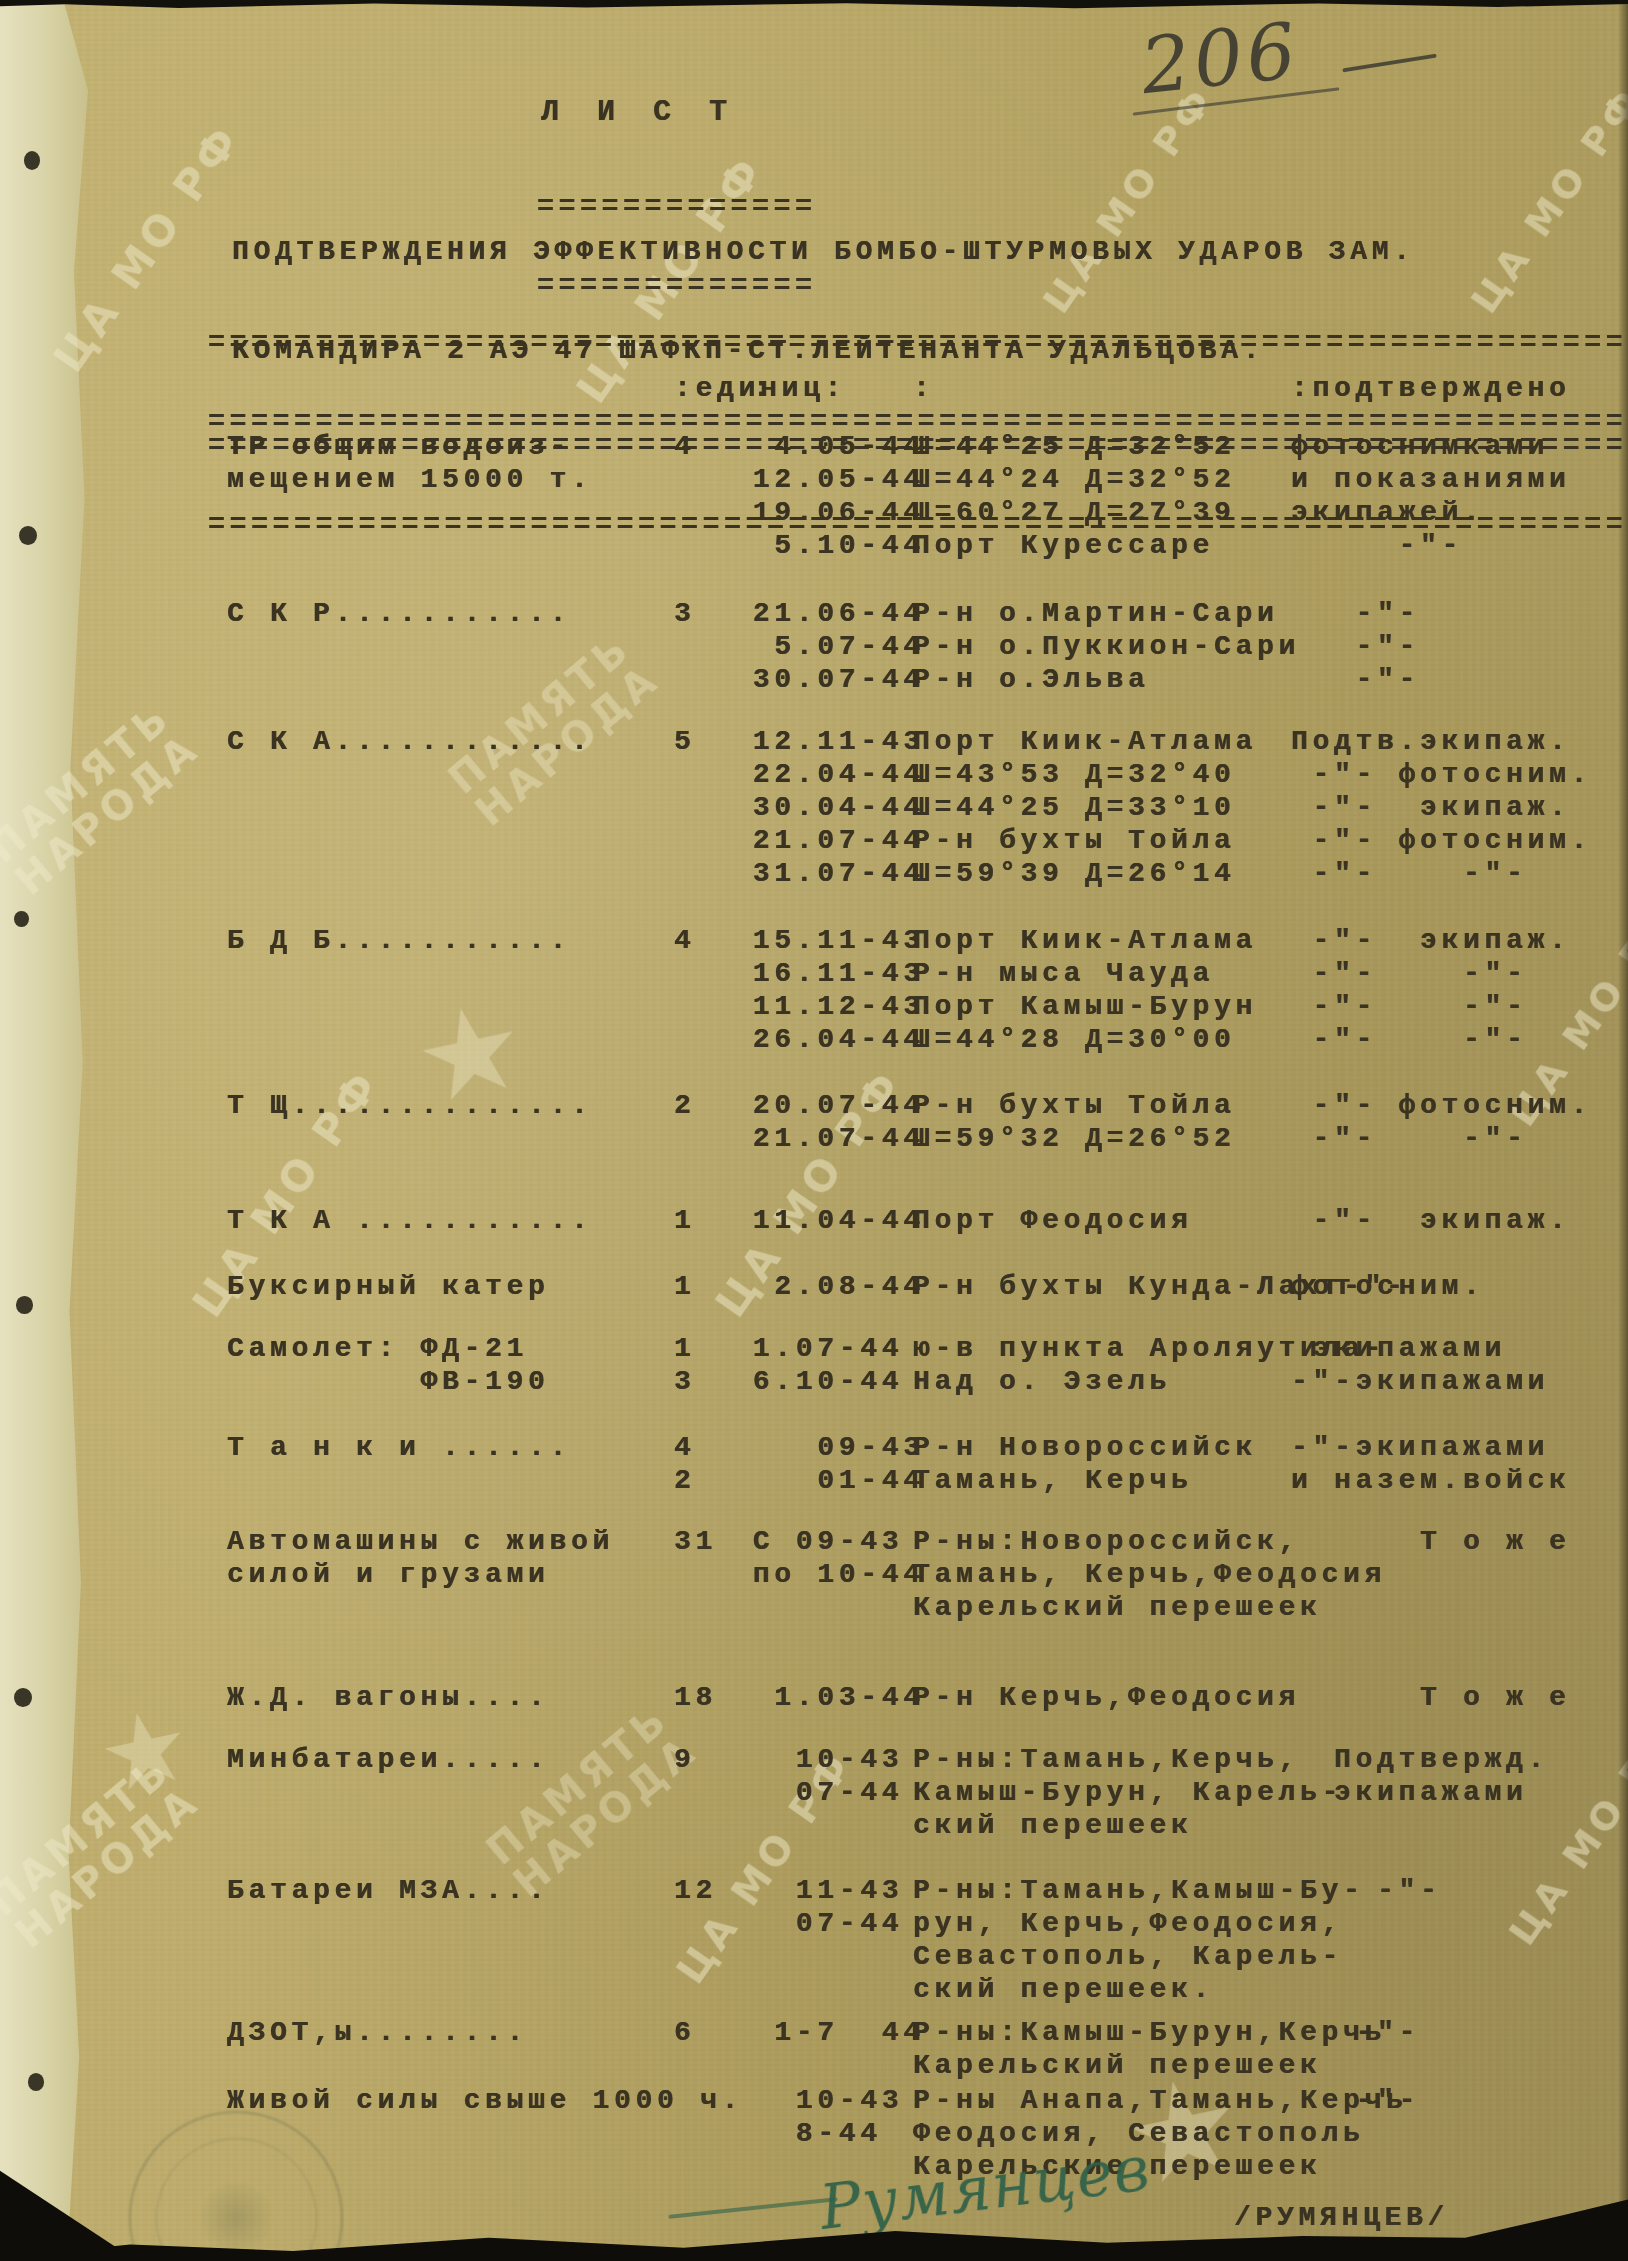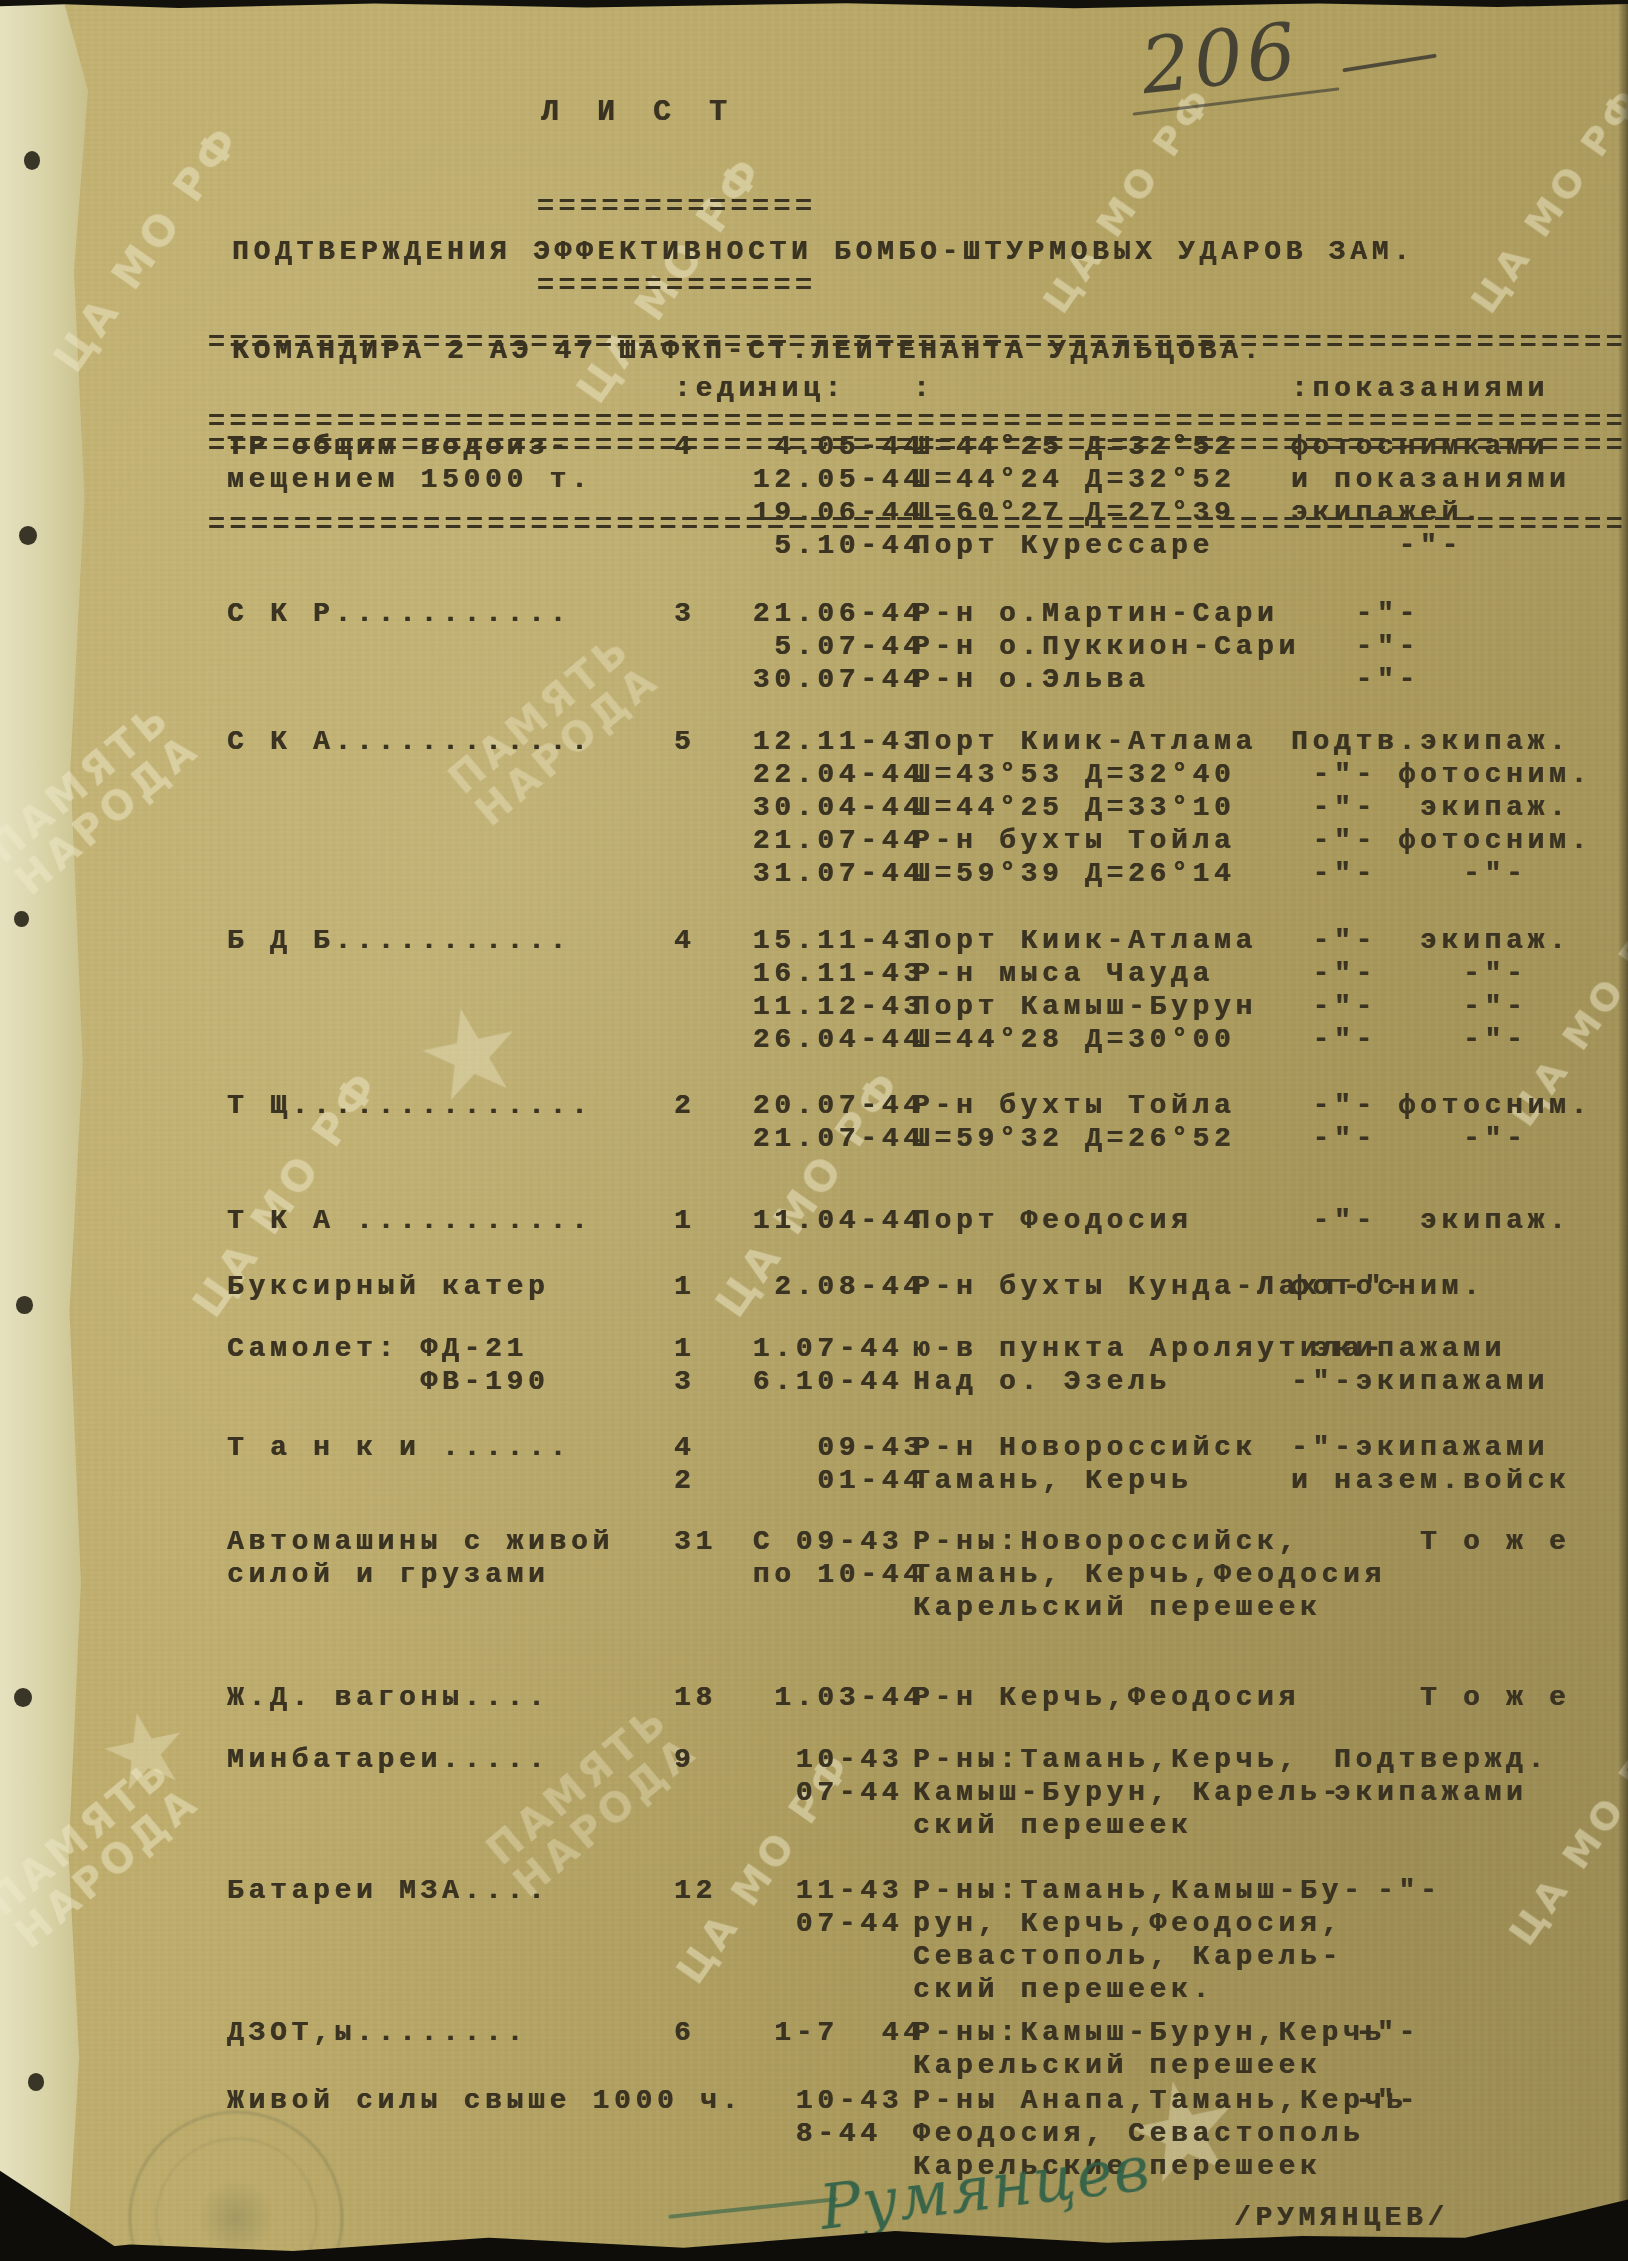--- a/index.html
+++ b/index.html
@@ -133,21 +133,21 @@
     <div>==================================================================</div>
     <div>==================================================================</div>
   </div>
 
   <div class="tw thead">
     <div class="tline">
       <div class="cell c-name"></div>
       <div class="cell c-qty">:единиц:</div>
       <div class="cell c-date">:</div>
       <div class="cell c-place">:</div>
-      <div class="cell c-conf">:показаниями</div>
+      <div class="cell c-conf">:подтверждено</div>
     </div>
   </div>
 
   <div class="tw dsep sep2">
     <div>==================================================================</div>
     <div>==================================================================</div>
   </div>
 
   <div class="tw tbody"><div class="trow"><div class="tline"><div class="cell c-name">ТР общим водоиз-</div><div class="cell c-qty">4</div><div class="cell c-date"> 4.05-44</div><div class="cell c-place">Ш=44°25 Д=32°52</div><div class="cell c-conf">фотоснимками</div></div><div class="tline"><div class="cell c-name">мещением 15000 т.</div><div class="cell c-qty"></div><div class="cell c-date">12.05-44</div><div class="cell c-place">Ш=44°24 Д=32°52</div><div class="cell c-conf">и показаниями</div></div><div class="tline"><div class="cell c-name"></div><div class="cell c-qty"></div><div class="cell c-date">19.06-44</div><div class="cell c-place">Ш=60°27 Д=27°39</div><div class="cell c-conf">экипажей.</div></div><div class="tline"><div class="cell c-name"></div><div class="cell c-qty"></div><div class="cell c-date"> 5.10-44</div><div class="cell c-place">Порт Курессаре</div><div class="cell c-conf">     -"-</div></div></div><div class="trow"><div class="tline"><div class="cell c-name">С К Р...........</div><div class="cell c-qty">3</div><div class="cell c-date">21.06-44</div><div class="cell c-place">Р-н о.Мартин-Сари</div><div class="cell c-conf">   -"-</div></div><div class="tline"><div class="cell c-name"></div><div class="cell c-qty"></div><div class="cell c-date"> 5.07-44</div><div class="cell c-place">Р-н о.Пуккион-Сари</div><div class="cell c-conf">   -"-</div></div><div class="tline"><div class="cell c-name"></div><div class="cell c-qty"></div><div class="cell c-date">30.07-44</div><div class="cell c-place">Р-н о.Эльва</div><div class="cell c-conf">   -"-</div></div></div><div class="trow"><div class="tline"><div class="cell c-name">С К А............</div><div class="cell c-qty">5</div><div class="cell c-date">12.11-43</div><div class="cell c-place">Порт Киик-Атлама</div><div class="cell c-conf">Подтв.экипаж.</div></div><div class="tline"><div class="cell c-name"></div><div class="cell c-qty"></div><div class="cell c-date">22.04-44</div><div class="cell c-place">Ш=43°53 Д=32°40</div><div class="cell c-conf"> -"- фотосним.</div></div><div class="tline"><div class="cell c-name"></div><div class="cell c-qty"></div><div class="cell c-date">30.04-44</div><div class="cell c-place">Ш=44°25 Д=33°10</div><div class="cell c-conf"> -"-  экипаж.</div></div><div class="tline"><div class="cell c-name"></div><div class="cell c-qty"></div><div class="cell c-date">21.07-44</div><div class="cell c-place">Р-н бухты Тойла</div><div class="cell c-conf"> -"- фотосним.</div></div><div class="tline"><div class="cell c-name"></div><div class="cell c-qty"></div><div class="cell c-date">31.07-44</div><div class="cell c-place">Ш=59°39 Д=26°14</div><div class="cell c-conf"> -"-    -"-</div></div></div><div class="trow"><div class="tline"><div class="cell c-name">Б Д Б...........</div><div class="cell c-qty">4</div><div class="cell c-date">15.11-43</div><div class="cell c-place">Порт Киик-Атлама</div><div class="cell c-conf"> -"-  экипаж.</div></div><div class="tline"><div class="cell c-name"></div><div class="cell c-qty"></div><div class="cell c-date">16.11-43</div><div class="cell c-place">Р-н мыса Чауда</div><div class="cell c-conf"> -"-    -"-</div></div><div class="tline"><div class="cell c-name"></div><div class="cell c-qty"></div><div class="cell c-date">11.12-43</div><div class="cell c-place">Порт Камыш-Бурун</div><div class="cell c-conf"> -"-    -"-</div></div><div class="tline"><div class="cell c-name"></div><div class="cell c-qty"></div><div class="cell c-date">26.04-44</div><div class="cell c-place">Ш=44°28 Д=30°00</div><div class="cell c-conf"> -"-    -"-</div></div></div><div class="trow"><div class="tline"><div class="cell c-name">Т Щ..............</div><div class="cell c-qty">2</div><div class="cell c-date">20.07-44</div><div class="cell c-place">Р-н бухты Тойла</div><div class="cell c-conf"> -"- фотосним.</div></div><div class="tline"><div class="cell c-name"></div><div class="cell c-qty"></div><div class="cell c-date">21.07-44</div><div class="cell c-place">Ш=59°32 Д=26°52</div><div class="cell c-conf"> -"-    -"-</div></div></div><div class="trow"><div class="tline"><div class="cell c-name">Т К А ...........</div><div class="cell c-qty">1</div><div class="cell c-date">11.04-44</div><div class="cell c-place">Порт Феодосия</div><div class="cell c-conf"> -"-  экипаж.</div></div></div><div class="trow"><div class="tline"><div class="cell c-name">Буксирный катер</div><div class="cell c-qty">1</div><div class="cell c-date"> 2.08-44</div><div class="cell c-place">Р-н бухты Кунда-Лахт-"-</div><div class="cell c-conf">фотосним.</div></div></div><div class="trow"><div class="tline"><div class="cell c-name">Самолет: ФД-21</div><div class="cell c-qty">1</div><div class="cell c-date">1.07-44</div><div class="cell c-place">ю-в пункта Ароляутила-</div><div class="cell c-conf"> экипажами</div></div><div class="tline"><div class="cell c-name">         ФВ-190</div><div class="cell c-qty">3</div><div class="cell c-date">6.10-44</div><div class="cell c-place">Над о. Эзель</div><div class="cell c-conf">-"-экипажами</div></div></div><div class="trow"><div class="tline"><div class="cell c-name">Т а н к и ......</div><div class="cell c-qty">4</div><div class="cell c-date">   09-43</div><div class="cell c-place">Р-н Новороссийск</div><div class="cell c-conf">-"-экипажами</div></div><div class="tline"><div class="cell c-name"></div><div class="cell c-qty">2</div><div class="cell c-date">   01-44</div><div class="cell c-place">Тамань, Керчь</div><div class="cell c-conf">и назем.войск</div></div></div><div class="trow"><div class="tline"><div class="cell c-name">Автомашины с живой</div><div class="cell c-qty">31</div><div class="cell c-date">С 09-43</div><div class="cell c-place">Р-ны:Новороссийск,</div><div class="cell c-conf">      Т о ж е</div></div><div class="tline"><div class="cell c-name">силой и грузами</div><div class="cell c-qty"></div><div class="cell c-date">по 10-44</div><div class="cell c-place">Тамань, Керчь,Феодосия</div><div class="cell c-conf"></div></div><div class="tline"><div class="cell c-name"></div><div class="cell c-qty"></div><div class="cell c-date"></div><div class="cell c-place">Карельский перешеек</div><div class="cell c-conf"></div></div></div><div class="trow"><div class="tline"><div class="cell c-name">Ж.Д. вагоны....</div><div class="cell c-qty">18</div><div class="cell c-date"> 1.03-44</div><div class="cell c-place">Р-н Керчь,Феодосия</div><div class="cell c-conf">      Т о ж е</div></div></div><div class="trow"><div class="tline"><div class="cell c-name">Минбатареи.....</div><div class="cell c-qty">9</div><div class="cell c-date">  10-43</div><div class="cell c-place">Р-ны:Тамань,Керчь,</div><div class="cell c-conf">  Подтвержд.</div></div><div class="tline"><div class="cell c-name"></div><div class="cell c-qty"></div><div class="cell c-date">  07-44</div><div class="cell c-place">Камыш-Бурун, Карель-</div><div class="cell c-conf">  экипажами</div></div><div class="tline"><div class="cell c-name"></div><div class="cell c-qty"></div><div class="cell c-date"></div><div class="cell c-place">ский перешеек</div><div class="cell c-conf"></div></div></div><div class="trow"><div class="tline"><div class="cell c-name">Батареи МЗА....</div><div class="cell c-qty">12</div><div class="cell c-date">  11-43</div><div class="cell c-place">Р-ны:Тамань,Камыш-Бу-</div><div class="cell c-conf">    -"-</div></div><div class="tline"><div class="cell c-name"></div><div class="cell c-qty"></div><div class="cell c-date">  07-44</div><div class="cell c-place">рун, Керчь,Феодосия,</div><div class="cell c-conf"></div></div><div class="tline"><div class="cell c-name"></div><div class="cell c-qty"></div><div class="cell c-date"></div><div class="cell c-place">Севастополь, Карель-</div><div class="cell c-conf"></div></div><div class="tline"><div class="cell c-name"></div><div class="cell c-qty"></div><div class="cell c-date"></div><div class="cell c-place">ский перешеек.</div><div class="cell c-conf"></div></div></div><div class="trow"><div class="tline"><div class="cell c-name">ДЗОТ,ы........</div><div class="cell c-qty">6</div><div class="cell c-date"> 1-7  44</div><div class="cell c-place">Р-ны:Камыш-Бурун,Керчь</div><div class="cell c-conf">   -"-</div></div><div class="tline"><div class="cell c-name"></div><div class="cell c-qty"></div><div class="cell c-date"></div><div class="cell c-place">Карельский перешеек</div><div class="cell c-conf"></div></div></div><div class="trow"><div class="tline"><div class="cell c-name">Живой силы свыше 1000 ч.</div><div class="cell c-qty"></div><div class="cell c-date">  10-43</div><div class="cell c-place">Р-ны Анапа,Тамань,Керчь</div><div class="cell c-conf">   -"-</div></div><div class="tline"><div class="cell c-name"></div><div class="cell c-qty"></div><div class="cell c-date">  8-44</div><div class="cell c-place">Феодосия, Севастополь</div><div class="cell c-conf"></div></div><div class="tline"><div class="cell c-name"></div><div class="cell c-qty"></div><div class="cell c-date"></div><div class="cell c-place">Карельские перешеек</div><div class="cell c-conf"></div></div></div></div>
 

